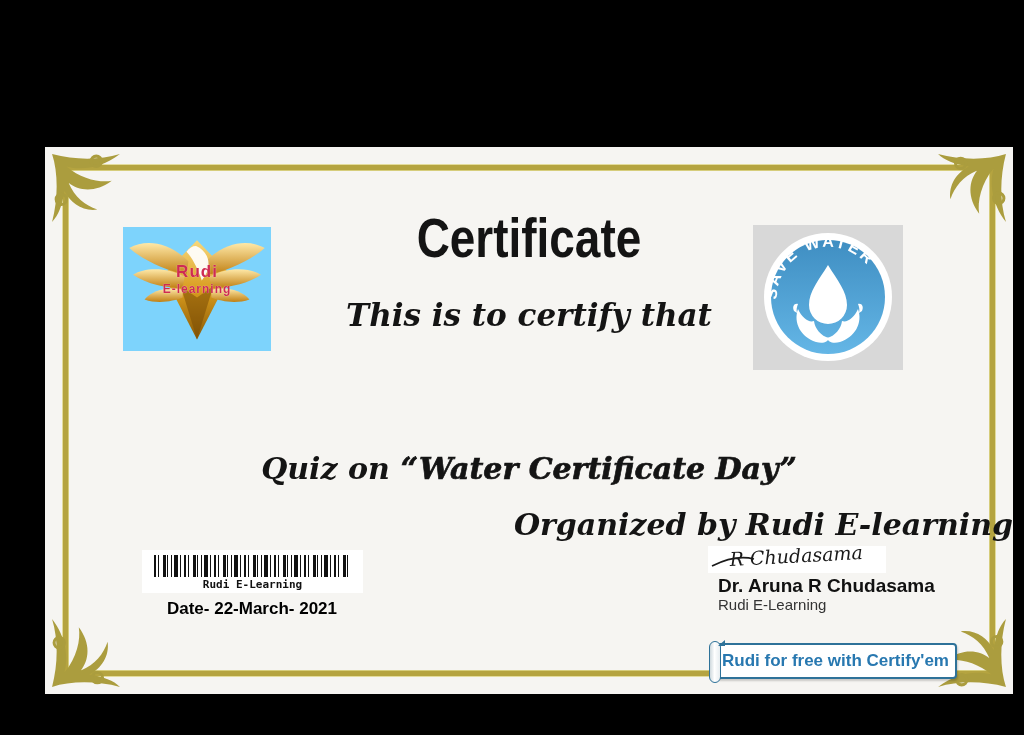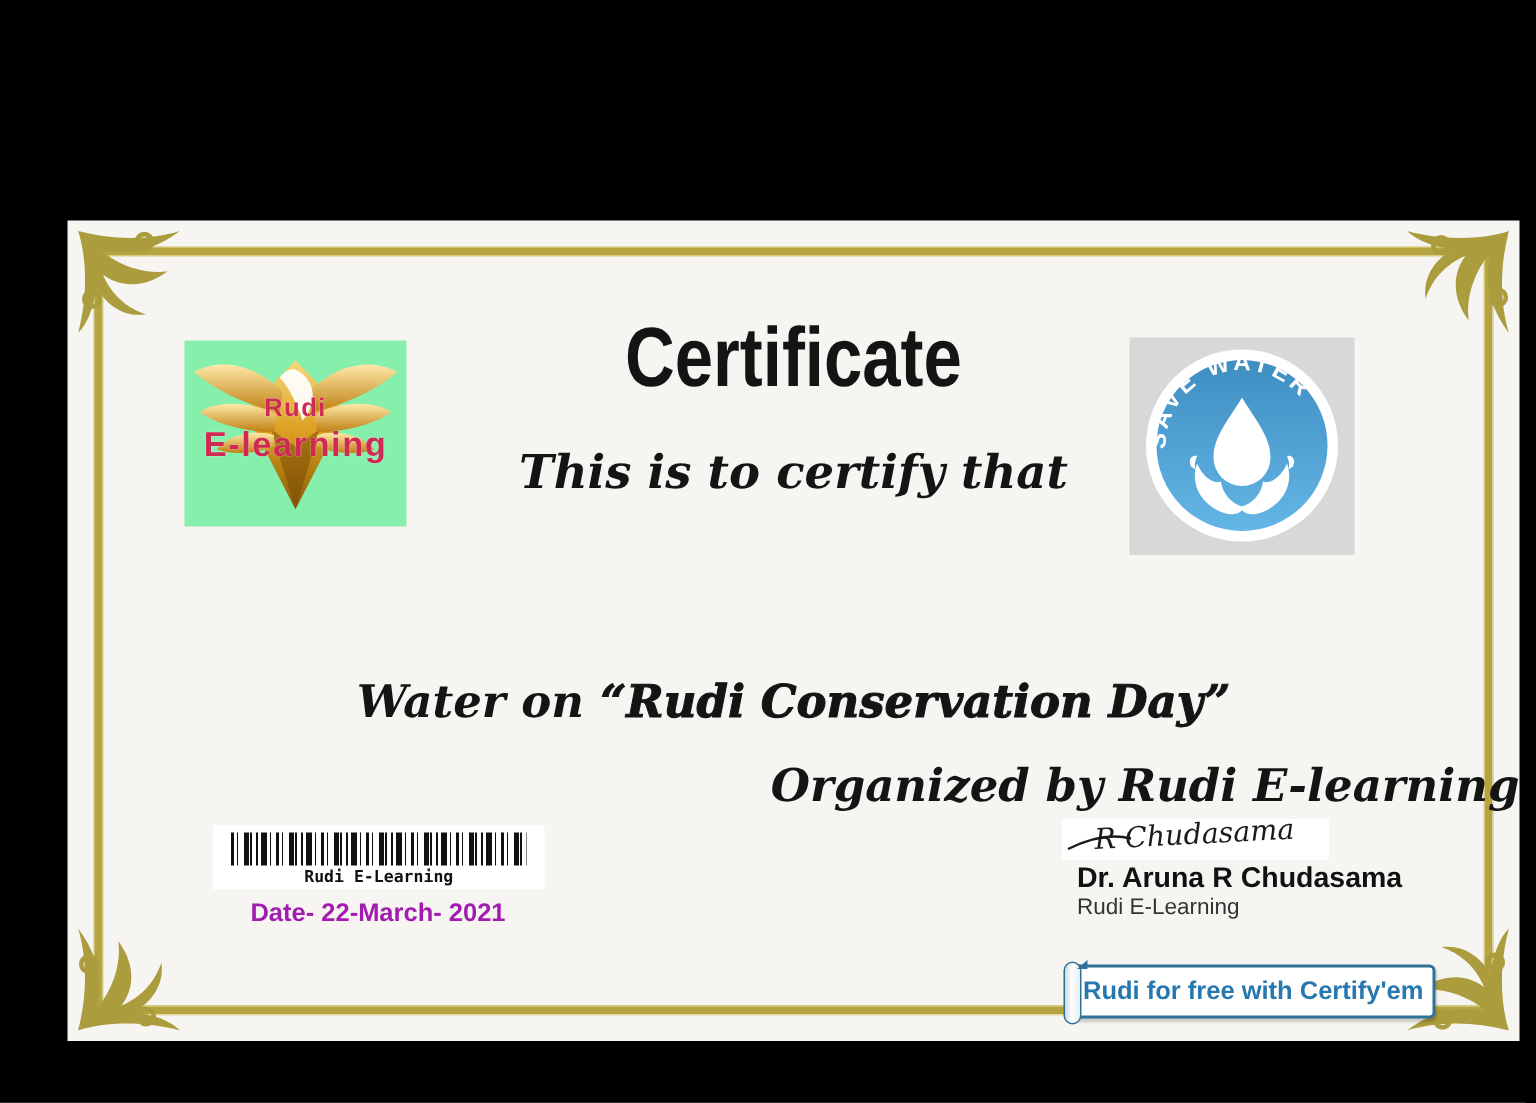--- a/index.html
+++ b/index.html
@@ -15,27 +15,27 @@
                   box-shadow:0 0 0 1px #e3dc9c, inset 0 0 0 1px #d6cd7c; }
 
   .corner { position:absolute; width:72px; height:72px; z-index:2; }
   .corner.tl { left:5px;  top:5px; }
   .corner.tr { right:5px; top:5px;    transform:rotate(90deg); }
   .corner.br { right:5px; bottom:5px; transform:rotate(180deg); }
   .corner.bl { left:5px;  bottom:5px; transform:rotate(270deg); }
 
   
   .eagle-logo { position:absolute; left:78px; top:80px; width:148px; height:124px;
-                background:#86efac; z-index:3; }
+                background:#7dd3fc; z-index:3; }
   .eagle-logo svg { width:100%; height:100%; display:block; }
   .eagle-text { position:absolute; left:0; right:0; top:34px; text-align:center;
                 font-weight:bold; color:#cf2b52; line-height:1.25;
                 text-shadow:0 0 1px rgba(255,255,255,.8); z-index:4; }
   .eagle-text .l1 { font-size:17px; letter-spacing:1px; }
-  .eagle-text .l2 { font-size:23px; letter-spacing:1px; }
+  .eagle-text .l2 { font-size:12px; letter-spacing:1px; }
 
   
   .savewater { position:absolute; left:708px; top:78px; width:150px; height:145px;
                background:#d8d8d8; z-index:3; }
   .savewater svg { width:100%; height:100%; display:block; }
 
   
   .line { position:absolute; left:0; width:100%; text-align:center; color:#141414; }
   .title { top:58px; font-size:56px; font-weight:bold; letter-spacing:0px; }
   .title span { display:inline-block; transform:scaleX(.82); }
@@ -54,21 +54,21 @@
   .barcode-bars { position:absolute; left:12px; right:12px; top:5px; height:22px;
     background:repeating-linear-gradient(90deg,
       #111 0 2px,  #fff 2px 4px,  #111 4px 5px,  #fff 5px 9px,
       #111 9px 12px, #fff 12px 13px, #111 13px 14px, #fff 14px 17px,
       #111 17px 18px, #fff 18px 20px, #111 20px 24px, #fff 24px 26px,
       #111 26px 27px, #fff 27px 30px); }
   .barcode-label { position:absolute; left:0; right:0; top:28px; text-align:center;
                    font-family:"DejaVu Sans Mono", monospace; font-weight:bold;
                    font-size:11px; color:#111; }
   .date-line { position:absolute; left:77px; top:452px; width:260px; text-align:center;
-               font-size:17px; font-weight:bold; color:#a21caf; z-index:3; }
+               font-size:17px; font-weight:bold; color:#000000; z-index:3; }
 
   
   .sig-strip { position:absolute; left:663px; top:399px; width:178px; height:27px;
                background:#fff; z-index:3; }
   .sig-strip svg { width:100%; height:100%; display:block; }
   .sig-block { position:absolute; left:673px; top:429px; width:228px;
                text-align:left; z-index:3; }
   .sig-name { font-size:19px; font-weight:bold; color:#111; line-height:20px; }
   .sig-role { font-size:15px; color:#333; line-height:17px; }
   .sig-org  { font-size:15px; color:#333; line-height:18px; }
@@ -178,21 +178,21 @@
             <path d="M41,86 C39,82 41,78 45,79 C44,82 43,84 44,88 Z"></path>
           </g>
         </g>
       </svg>
     </div>
 
     <div class="line title">
       <span>Certificate</span>
     </div>
     <div class="line script certify-line">This is to certify that</div>
-    <div class="line script quiz-line"><span class="prefix">Water on</span><span class="quoted">“Rudi Conservation Day”</span></div>
+    <div class="line script quiz-line"><span class="prefix">Quiz on</span><span class="quoted">“Water Certificate Day”</span></div>
     <div class="line script organized-line">Organized by Rudi E-learning</div>
 
     <div class="barcode-box">
       <div class="barcode-bars"></div>
       <div class="barcode-label">Rudi E-Learning</div>
     </div>
     <div class="date-line">Date- 22-March- 2021</div>
 
     <div class="sig-strip">
       <svg viewBox="0 0 178 27">

